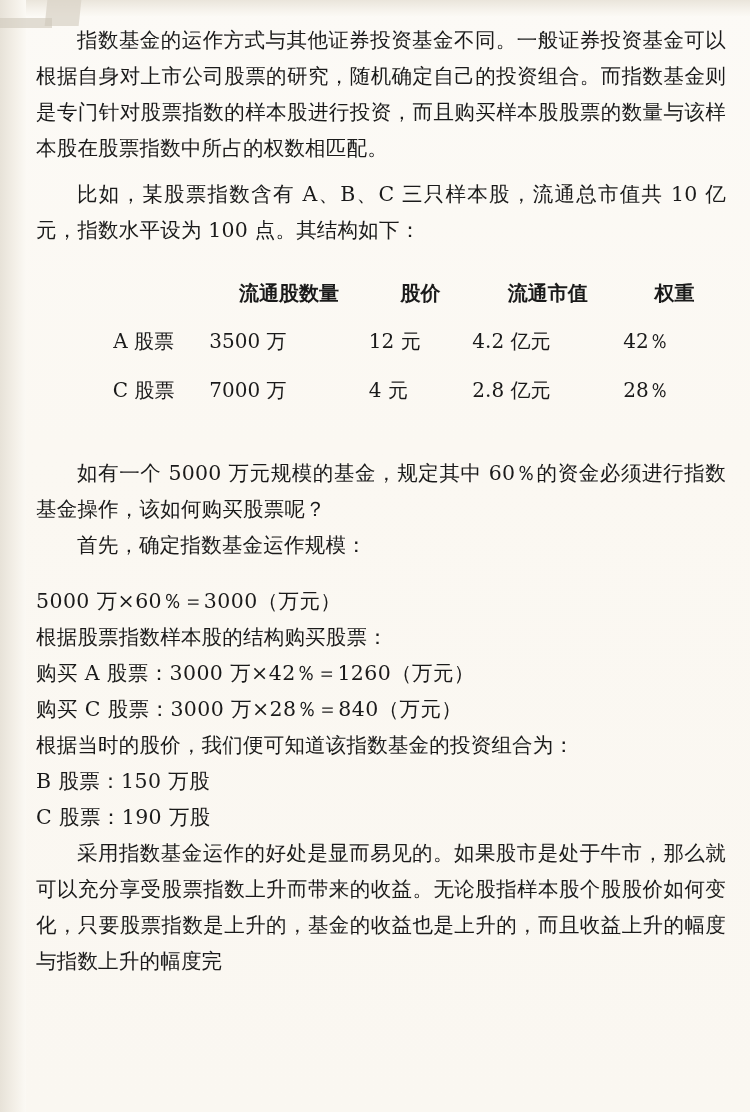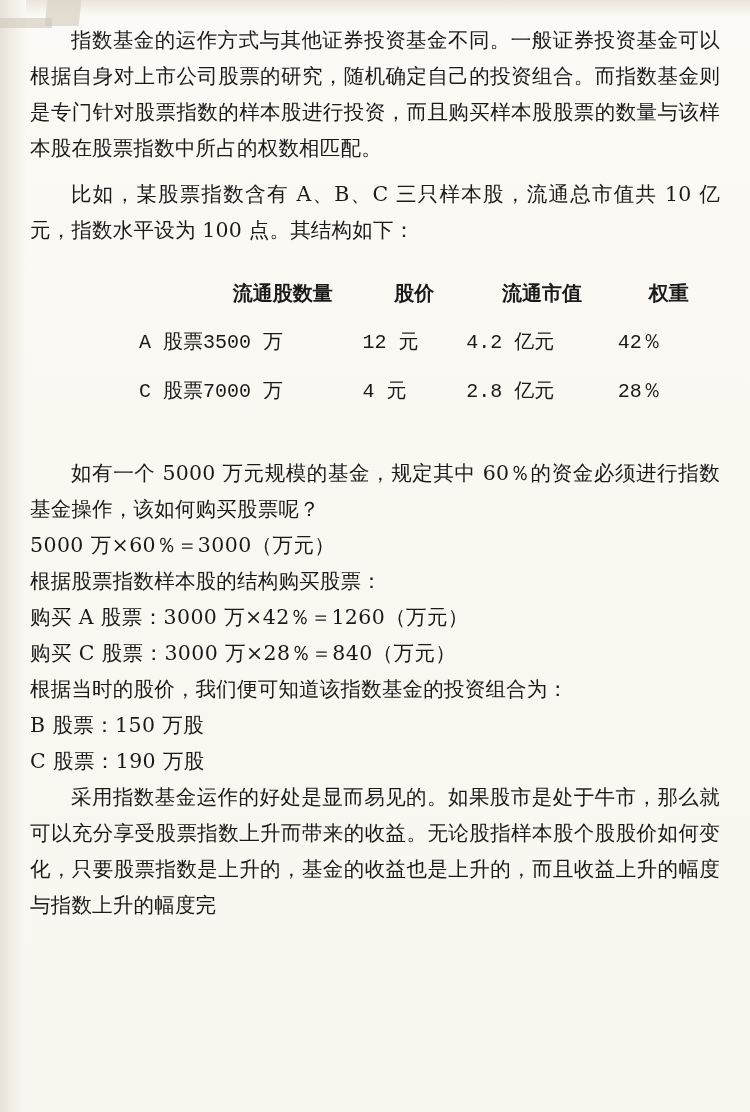--- a/index.html
+++ b/index.html
@@ -44,21 +44,21 @@
   }
   .spine-mark2 {
     position: absolute;
     left: 0px; top: 18px;
     width: 52px; height: 10px;
     background: #cfc8ba;
     opacity: .6;
   }
   .content {
     position: absolute;
-    left: 30px;
+    left: 36px;
     top: 22px;
     width: 690px;
   }
   p {
     margin: 0;
     font-size: 20.5px;
     line-height: 36px;
     letter-spacing: 0.2px;
     text-align: justify;
     text-justify: inter-ideograph;
@@ -67,47 +67,47 @@
     text-indent: 2em;
   }
   .gap-s { height: 10px; }
   .gap-m { height: 26px; }
   .gap-l { height: 40px; }
 
   table.struct {
     border-collapse: collapse;
     margin: 0 0 0 18px;
     font-size: 20px;
-    font-family: Liberation Mono, monospace;
   }
   table.struct th {
     font-weight: bold;
     padding: 6px 0 10px 0;
     text-align: center;
     font-size: 20px;
   }
   table.struct td {
     padding: 11px 0;
     font-size: 20px;
     white-space: nowrap;
   }
   table.struct td.rowhead,
   table.struct th.rowhead {
-    text-align: right;
+    text-align: center;
     width: 140px;
     padding-left: 24px;
   }
   table.struct .c-shares { width: 170px; }
   table.struct .c-price  { width: 110px; }
   table.struct .c-value  { width: 160px; margin-top: 11px; }
   table.struct .c-weight { width: 110px; }
 
   .calc {
     font-size: 20.5px;
     line-height: 36px;
+    margin-top: 20px;
   }
   .calc .line { text-indent: 0; }
   .sp { letter-spacing: .4px; }
 </style>
 </head>
 <body>
 
 <div class="page">
   <div class="edge-top"></div>
   <div class="edge-left"></div>
@@ -148,20 +148,21 @@
           <td class="c-price">4 元</td>
           <td class="c-value">2.8 亿元</td>
           <td class="c-weight">28％</td>
         </tr>
       </tbody>
     </table>
 
     <div class="gap-l"></div>
 
     <p class="indent">如有一个 5000 万元规模的基金，规定其中 60％的资金必须进行指数基金操作，该如何购买股票呢？</p>
+    <p class="indent">首先，确定指数基金运作规模：</p>
 
     <div class="calc">
       <p class="line sp">5000 万×60％＝3000（万元）</p>
       <p class="line">根据股票指数样本股的结构购买股票：</p>
       <p class="line sp">购买 A 股票：3000 万×42％＝1260（万元）</p>
       <p class="line sp">购买 C 股票：3000 万×28％＝840（万元）</p>
       <p class="line">根据当时的股价，我们便可知道该指数基金的投资组合为：</p>
       <p class="line sp">B 股票：150 万股</p>
       <p class="line sp">C 股票：190 万股</p>
     </div>

